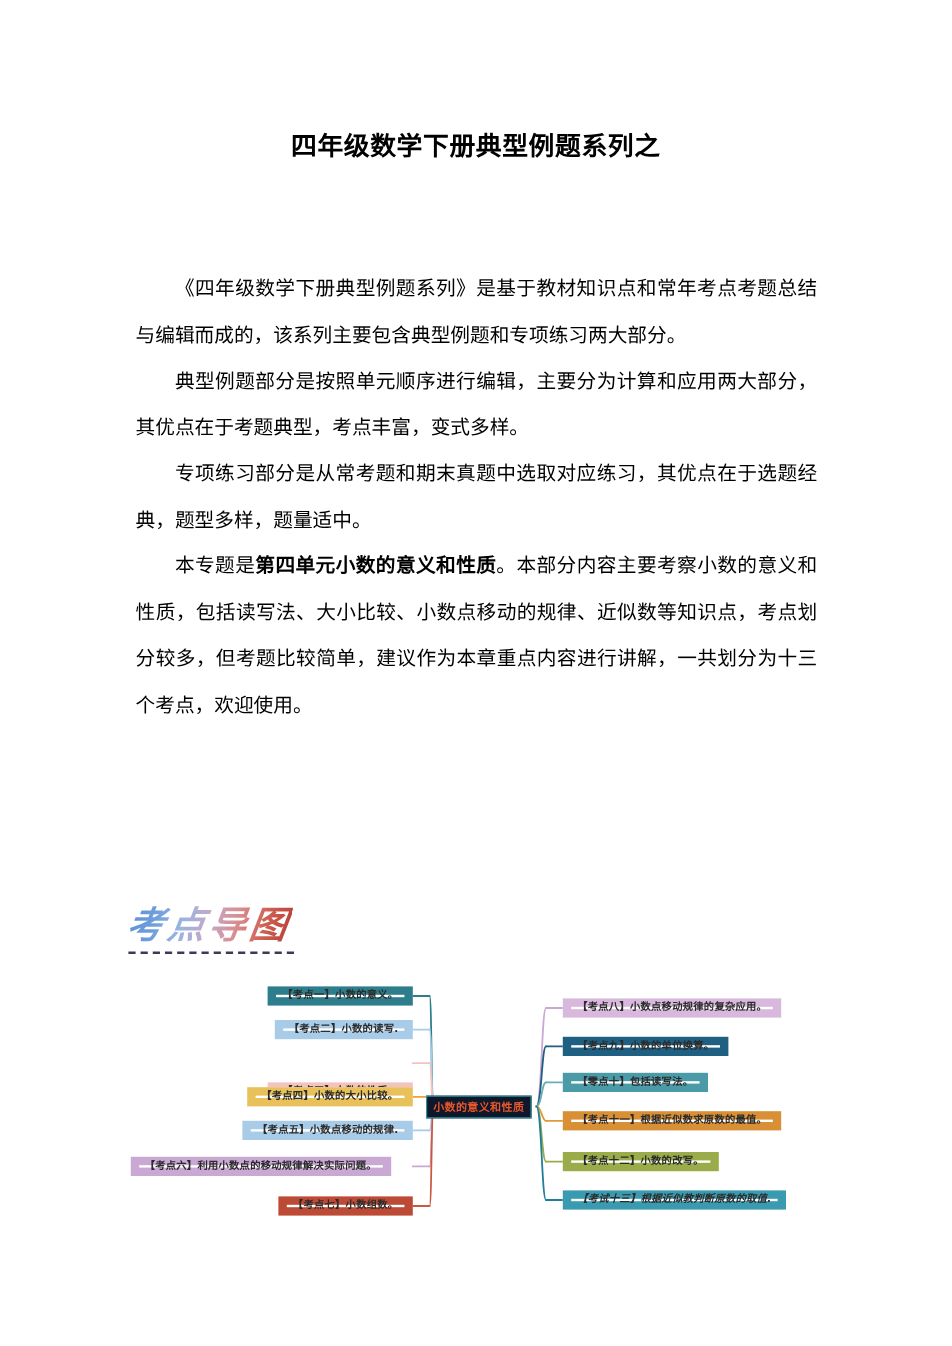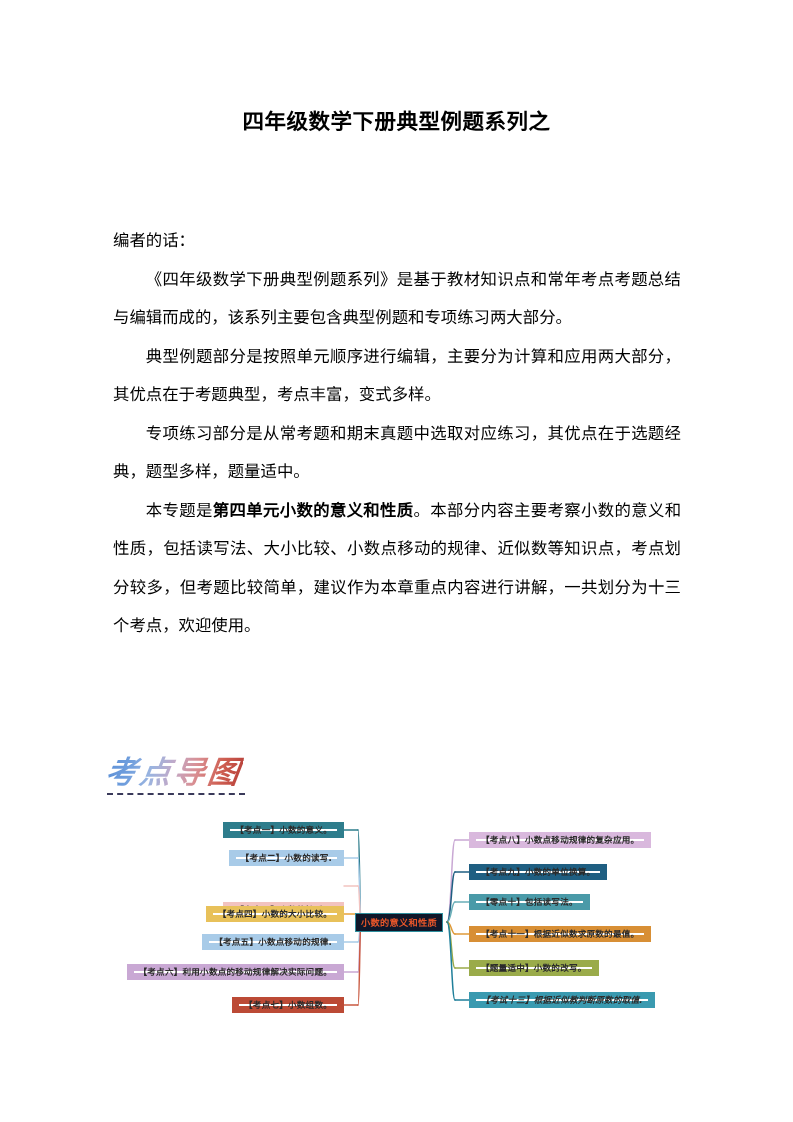--- a/index.html
+++ b/index.html
@@ -155,21 +155,20 @@
   }
 </style>
 </head>
 <body>
 
 <div class="page">
 
   <h1 class="doc-title title-line-1">四年级数学下册典型例题系列之</h1>
 
   <div class="body-wrap">
-    <p class="para">编者的话：</p>
     <p class="para indent">《四年级数学下册典型例题系列》是基于教材知识点和常年考点考题总结与编辑而成的，该系列主要包含典型例题和专项练习两大部分。</p>
     <p class="para indent">典型例题部分是按照单元顺序进行编辑，主要分为计算和应用两大部分，其优点在于考题典型，考点丰富，变式多样。</p>
     <p class="para indent">专项练习部分是从常考题和期末真题中选取对应练习，其优点在于选题经典，题型多样，题量适中。</p>
     <p class="para indent"><span>本专题是</span><b>第四单元小数的意义和性质</b><span>。本部分内容主要考察小数的意义和性质，包括读写法、大小比较、小数点移动的规律、近似数等知识点，考点划分较多，但考题比较简单，建议作为本章重点内容进行讲解，一共划分为十三个考点，欢迎使用。</span></p>
   </div>
 
   <div class="section-heading">
     <span class="art-text">考点导图</span>
     <span class="art-underline"></span>
   </div>
@@ -205,24 +204,24 @@
           <path d="M 433 112 C 437.4 112, 437.4 190, 441 190" stroke="#1f7f9a" fill="none" stroke-width="1.5"></path>
         </g>
     </svg>
     <div id="node-layer">
         <div class="node-center" style="border-color: rgb(46, 143, 158); color: rgb(232, 86, 42); left: 341px; top: 102.5px;">小数的意义和性质</div>
         <div class="node left" style="border-color: rgb(46, 125, 140); top: 12px; right: 435px;">【考点一】小数的意义。</div>
         <div class="node left" style="border-color: rgb(168, 203, 232); top: 40px; right: 435px;">【考点二】小数的读写.</div>
         <div class="node left" style="border-color: rgb(242, 195, 192); top: 68px; right: 435px; margin-top: 24px;">【考点三】小数的性质。</div>
         <div class="node left" style="border-color: rgb(232, 193, 90); top: 96px; right: 435px;">【考点四】小数的大小比较。</div>
         <div class="node left" style="border-color: rgb(168, 203, 232); top: 124px; right: 435px;">【考点五】小数点移动的规律.</div>
-        <div class="node left" style="border-color: rgb(201, 168, 212); top: 154px; right: 435px;">【考点六】利用小数点的移动规律解决实际问题。</div>
+        <div class="node left" style="border-color: rgb(201, 168, 212); top: 154px; right: 453px;">【考点六】利用小数点的移动规律解决实际问题。</div>
         <div class="node left" style="border-color: rgb(188, 74, 53); top: 187px; right: 435px;">【考点七】小数组数。</div>
         <div class="node right" style="border-color: rgb(217, 184, 221); top: 22px; left: 455px;">【考点八】小数点移动规律的复杂应用。</div>
         <div class="node right" style="border-color: rgb(31, 95, 130); top: 54px; left: 455px;">【考点九】小数的单位换算。</div>
         <div class="node right" style="border-color: rgb(74, 154, 168); top: 84px; left: 455px;">【零点十】包括读写法。</div>
         <div class="node right" style="border-color: rgb(216, 143, 53); top: 116px; left: 455px;">【考点十一】根据近似数求原数的最值。</div>
-        <div class="node right" style="border-color: rgb(154, 171, 74); top: 150px; left: 455px;">【题量适中】小数的改写。</div>
+        <div class="node right" style="border-color: rgb(154, 171, 74); top: 150px; left: 455px;">【考点十二】小数的改写。</div>
         <div class="node right" style="border-color: rgb(58, 154, 176); top: 182px; left: 455px; font-style: italic;">【考试十三】根据近似教判断原数的取值.</div>
       </div>
   </div>
 
 </div>
 
 </body></html>

